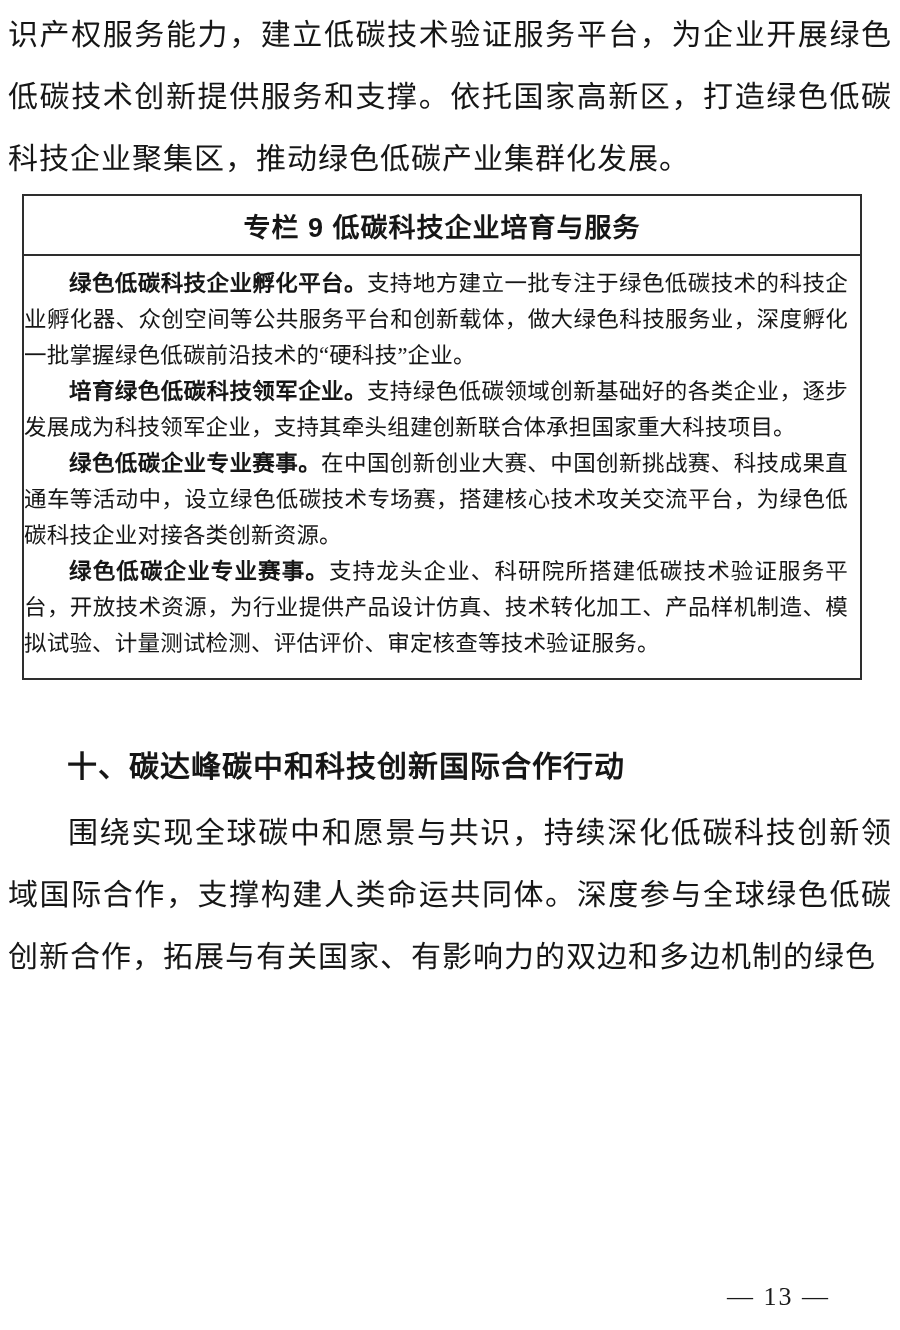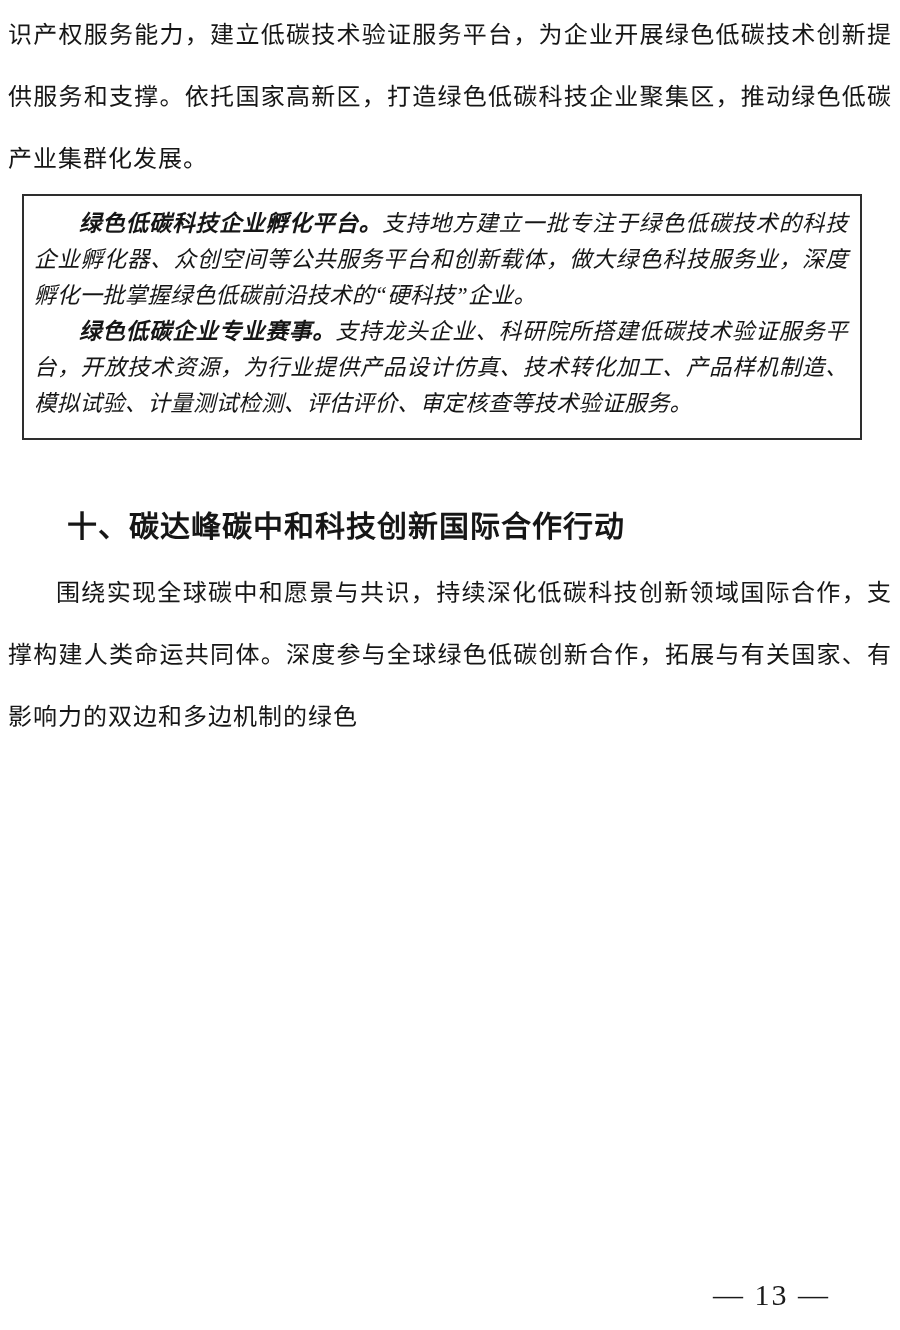--- a/index.html
+++ b/index.html
@@ -6,75 +6,78 @@
   body{
     width:900px;height:1330px;
     background:#ffffff;color:#161616;
     font-family:"Liberation Serif","DejaVu Serif",serif;
     position:relative;overflow:hidden;
   }
   .doc{padding:4px 8px 0 8px;}
 
   
   .body-text{
-    font-size:24px;line-height:62px;
+    font-size:30px;line-height:62px;
     text-align:justify;letter-spacing:1px;
     margin:0;
   }
   .indent2{text-indent:2em;}
 
   
   .panel{
     width:836px;margin:4px 0 0 14px;
     border:2px solid #2e2e2e;
     background:#fff;
   }
   .panel-title{
     height:58px;
     display:flex;align-items:center;justify-content:center;
     border-bottom:2px solid #2e2e2e;
     font-family:"Liberation Sans","DejaVu Sans",sans-serif;
     font-weight:bold;font-size:27px;letter-spacing:1px;
   }
   .panel-body{
-    padding:10px 12px 16px 10px;
+    padding:10px 12px 16px 0;
     font-size:22.5px;line-height:36px;
-    text-align:justify;letter-spacing:0.2px;font-style:italic;
+    text-align:justify;letter-spacing:0.2px;
   }
   .panel-body p{margin:0;text-indent:2em;}
   .lead{
     font-family:"Liberation Sans","DejaVu Sans",sans-serif;
     font-weight:bold;
   }
 
   
   .section-heading{
     margin:67px 0 0 59px;
     font-family:"Liberation Sans","DejaVu Sans",sans-serif;
     font-weight:bold;font-size:30px;line-height:40px;
     letter-spacing:1px;
   }
   .closing{margin-top:15px;}
 
   .page-number{
     position:absolute;right:70px;bottom:18px;
-    font-size:30px;letter-spacing:2px;
+    font-size:26px;letter-spacing:2px;
     color:#1a1a1a;
   }
 </style>
 </head>
 <body>
 
 <div class="doc">
 
   <p class="body-text">识产权服务能力，建立低碳技术验证服务平台，为企业开展绿色低碳技术创新提供服务和支撑。依托国家高新区，打造绿色低碳科技企业聚集区，推动绿色低碳产业集群化发展。</p>
 
   <div class="panel">
+    <div class="panel-title">专栏 9 低碳科技企业培育与服务</div>
     <div class="panel-body">
       <p><span class="lead">绿色低碳科技企业孵化平台。</span><span>支持地方建立一批专注于绿色低碳技术的科技企业孵化器、众创空间等公共服务平台和创新载体，做大绿色科技服务业，深度孵化一批掌握绿色低碳前沿技术的“硬科技”企业。</span></p>
+      <p><span class="lead">培育绿色低碳科技领军企业。</span><span>支持绿色低碳领域创新基础好的各类企业，逐步发展成为科技领军企业，支持其牵头组建创新联合体承担国家重大科技项目。</span></p>
+      <p><span class="lead">绿色低碳企业专业赛事。</span><span>在中国创新创业大赛、中国创新挑战赛、科技成果直通车等活动中，设立绿色低碳技术专场赛，搭建核心技术攻关交流平台，为绿色低碳科技企业对接各类创新资源。</span></p>
       <p><span class="lead">绿色低碳企业专业赛事。</span><span>支持龙头企业、科研院所搭建低碳技术验证服务平台，开放技术资源，为行业提供产品设计仿真、技术转化加工、产品样机制造、模拟试验、计量测试检测、评估评价、审定核查等技术验证服务。</span></p>
     </div>
   </div>
 
   <h2 class="section-heading">十、碳达峰碳中和科技创新国际合作行动</h2>
 
   <p class="body-text indent2 closing">围绕实现全球碳中和愿景与共识，持续深化低碳科技创新领域国际合作，支撑构建人类命运共同体。深度参与全球绿色低碳创新合作，拓展与有关国家、有影响力的双边和多边机制的绿色</p>
 
 </div>
 

